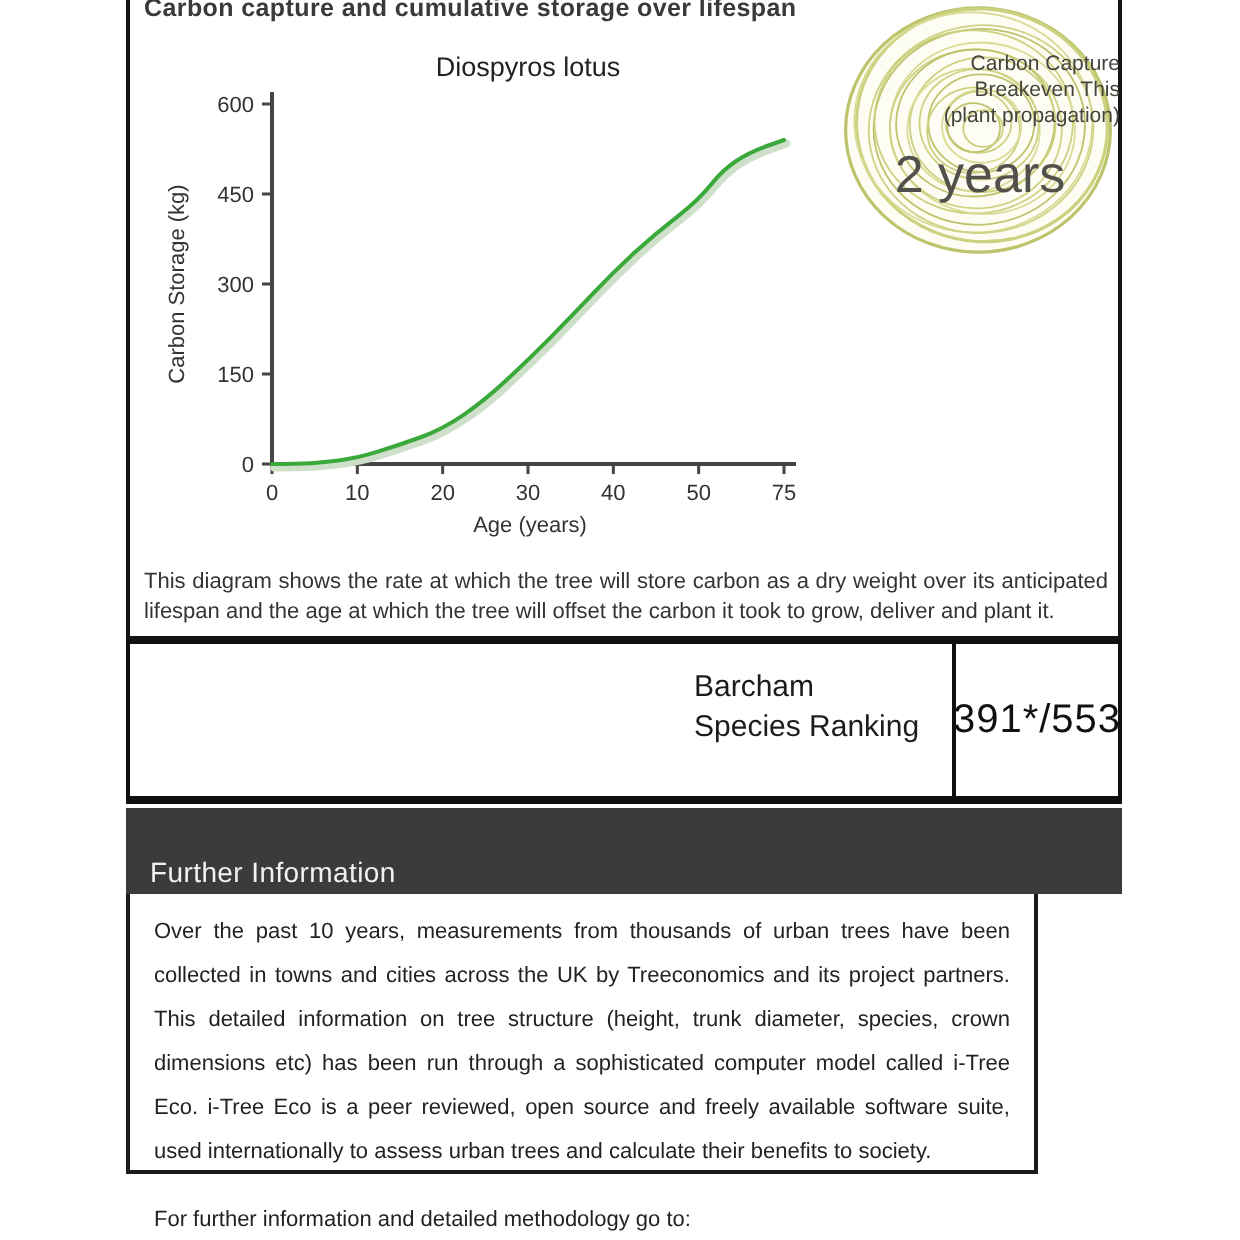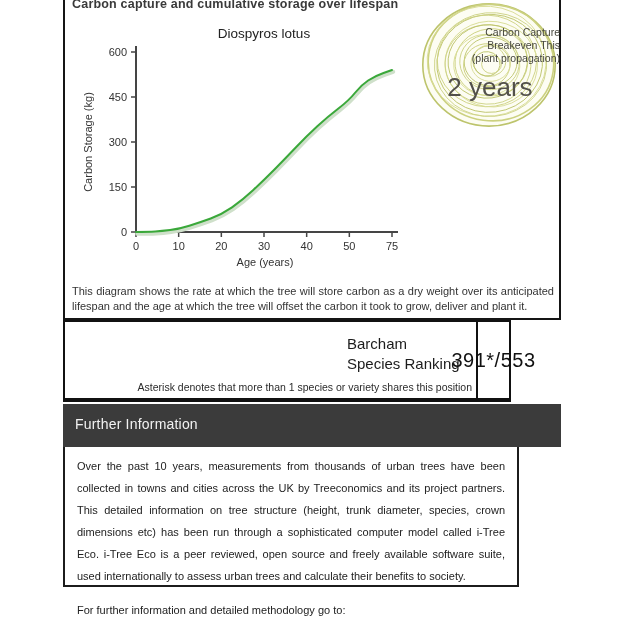--- a/index.html
+++ b/index.html
@@ -25,35 +25,35 @@
   
   #badge { left:420px; top:0px; width:140px; height:130px; }
   #badge-rings { position:absolute; left:0; top:0; width:140px; height:130px; }
   .badge-line { position:absolute; left:0; width:140px; text-align:right;
     font-size:10.5px; font-weight:normal; color:#45453d; line-height:13px; }
   #badge-l1 { top:26px; } #badge-l2 { top:39px; } #badge-l3 { top:52px; }
   #badge-value { position:absolute; left:0; top:72px; width:140px; text-align:center;
     font-size:26px; color:#52504a; }
 
   
-  #rank-box { left:63px; top:320px; width:448px; height:82px;
+  #rank-box { left:63px; top:320px; width:498px; height:82px;
     border:2px solid #111; border-bottom-width:4px; background:#fff; }
   #rank-left { position:absolute; left:0; top:0; width:413px; height:100%;
     border-right:2px solid #111; }
   #rank-org-block { position:absolute; left:282px; top:12px; text-align:left;
     font-size:15px; color:#1c1c1c; line-height:20px; }
   #rank-note { position:absolute; right:4px; bottom:5px; font-size:10.5px; color:#2b2b2b;
     white-space:nowrap; }
   #rank-value { position:absolute; left:413px; top:0; right:0; height:100%;
     display:flex; align-items:center; justify-content:center;
     font-size:20px; color:#111; letter-spacing:0.5px; }
 
   
   #fi-header { left:63px; top:404px; width:498px; height:43px; background:#3b3b3b;
-    color:#f2f2f2; font-size:14px; padding:12px 0 0 12px; letter-spacing:0.2px; }
+    color:#f2f2f2; font-size:14px; padding:24px 0 0 12px; letter-spacing:0.2px; }
   #fi-body { left:63px; top:447px; width:456px; height:140px;
     border:2px solid #1c1c1c; border-top:none; background:#fff;
     padding:8px 12px 0 12px; font-size:11px; color:#222; }
   #fi-paragraph { text-align:justify; line-height:22px; }
   #fi-footer { margin-top:12px; line-height:22px; }
 </style>
 </head>
 <body>
 
 <div class="abs" id="chart-box">
@@ -123,21 +123,20 @@
   <div class="badge-line" id="badge-l3">(plant propagation)</div>
   <div id="badge-value">2 years</div>
 </div>
 
 <div class="abs" id="rank-box">
   <div id="rank-left">
     <div id="rank-org-block">
       <div>Barcham</div>
       <div>Species Ranking</div>
     </div>
-    <div id="rank-note">Asterisk denotes that more than 1 species or variety shares this position</div>
   </div>
   <div id="rank-value">391*/553</div>
 </div>
 
 <div class="abs" id="fi-header">
   <span>Further Information</span>
 </div>
 <div class="abs" id="fi-body">
   <div id="fi-paragraph">Over the past 10 years, measurements from thousands of urban trees have been collected in towns and cities across the UK by Treeconomics and its project partners. This detailed information on tree structure (height, trunk diameter, species, crown dimensions etc) has been run through a sophisticated computer model called i-Tree Eco. i-Tree Eco is a peer reviewed, open source and freely available software suite, used internationally to assess urban trees and calculate their benefits to society.</div>
   <div id="fi-footer">For further information and detailed methodology go to: www.treeconomics.co.uk/treecarboncertificate/</div>

